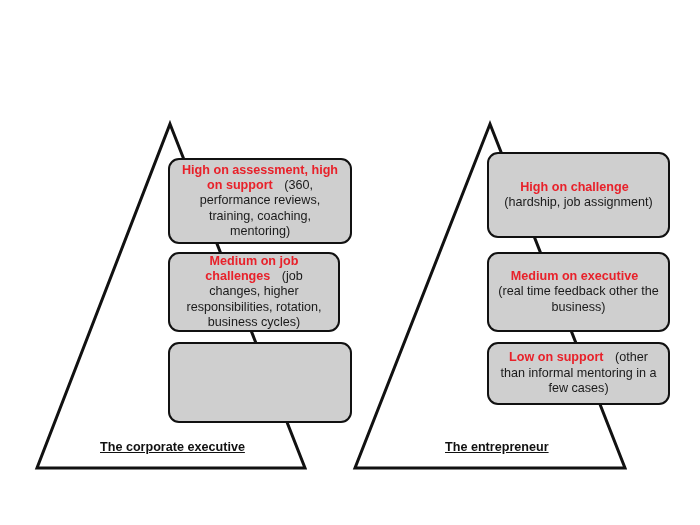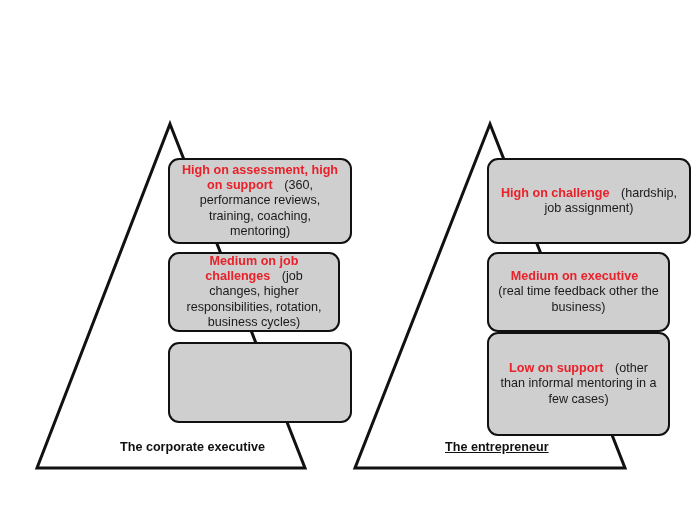--- a/index.html
+++ b/index.html
@@ -106,37 +106,37 @@
         <span class="lead">Medium on job challenges</span><span class="rest"> (job changes, higher responsibilities, rotation, business cycles)</span>
       </span>
     </div>
 
     <div class="stage-box" style="left:168px; top:342px; width:184px; height:81px;">
       <span class="txt">
         <span class="lead"></span><span class="rest"></span>
       </span>
     </div>
 
-    <div class="stage-box" style="left:487px; top:158px; width:204px; height:86px;">
+    <div class="stage-box" style="left:487px; top:152px; width:183px; height:86px;">
       <span class="txt">
         <span class="lead">High on challenge</span><span class="rest"> (hardship, job assignment)</span>
       </span>
     </div>
 
     <div class="stage-box" style="left:487px; top:252px; width:183px; height:80px;">
       <span class="txt">
         <span class="lead">Medium on executive</span><span class="rest"> (real time feedback other the business)</span>
       </span>
     </div>
 
-    <div class="stage-box" style="left:487px; top:332px; width:183px; height:104px;">
+    <div class="stage-box" style="left:487px; top:342px; width:183px; height:63px;">
       <span class="txt">
         <span class="lead">Low on support</span><span class="rest"> (other than informal mentoring in a few cases)</span>
       </span>
     </div>
 
   </div>
 
-  <div class="pyramid-caption" style="left:120px; top:440px;">The corporate executive</div>
+  <div class="pyramid-caption" style="left:100px; top:440px;text-decoration:underline;">The corporate executive</div>
 
   <div class="pyramid-caption" style="left:445px; top:440px;text-decoration:underline;">The entrepreneur</div>
 
 </div>
 
 </body></html>

